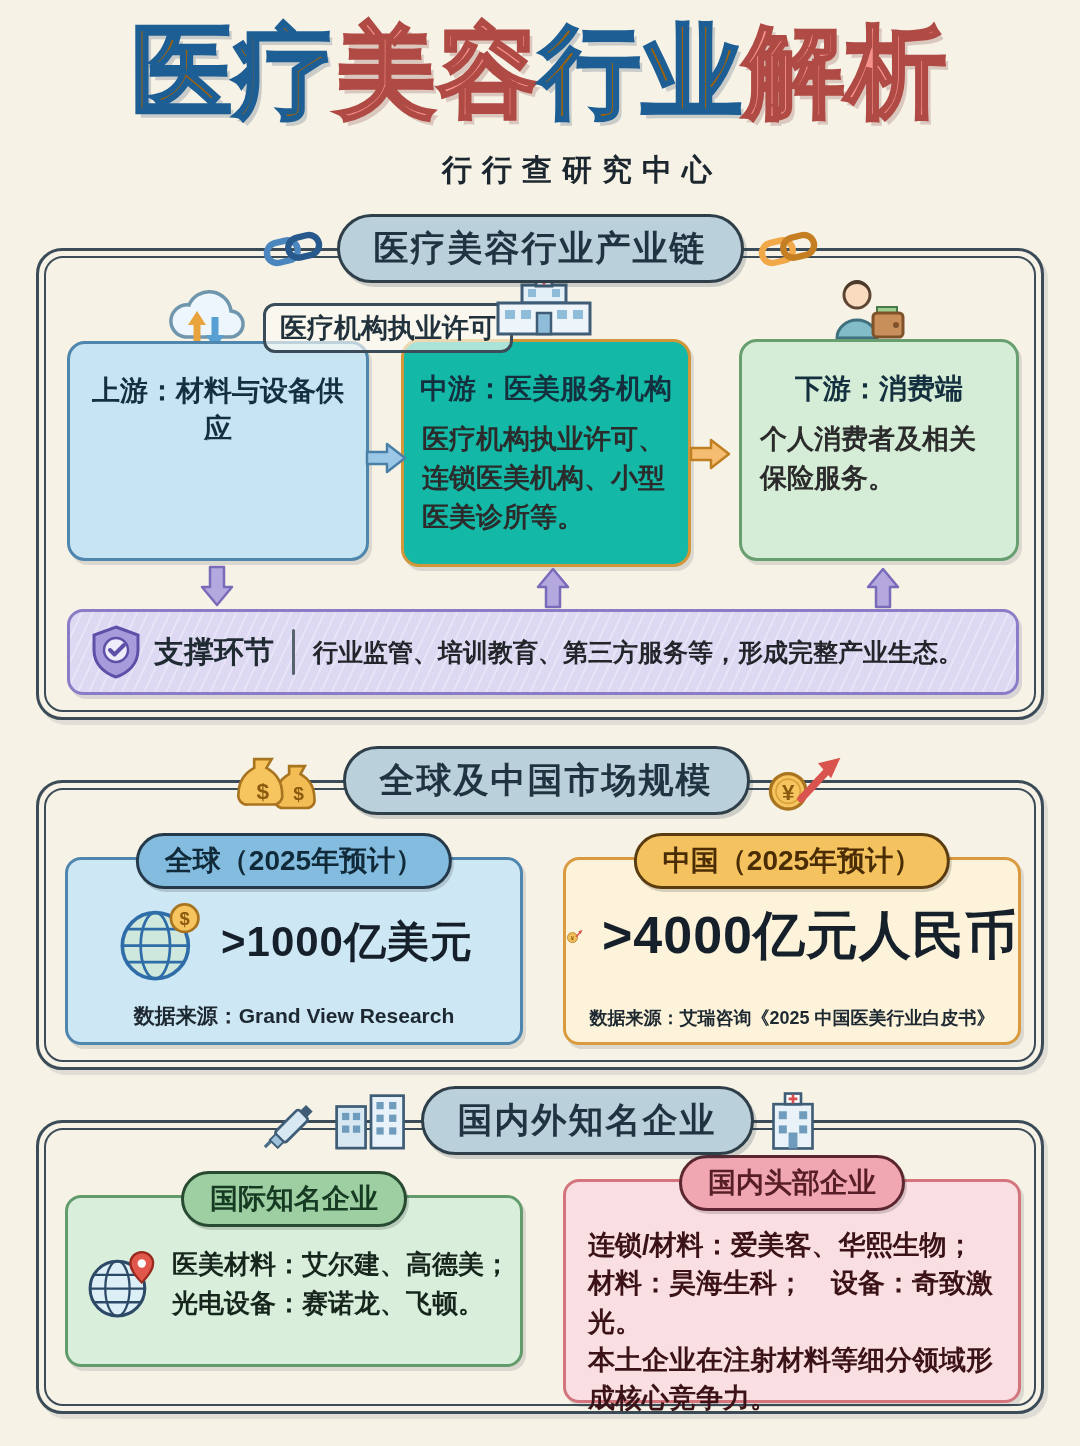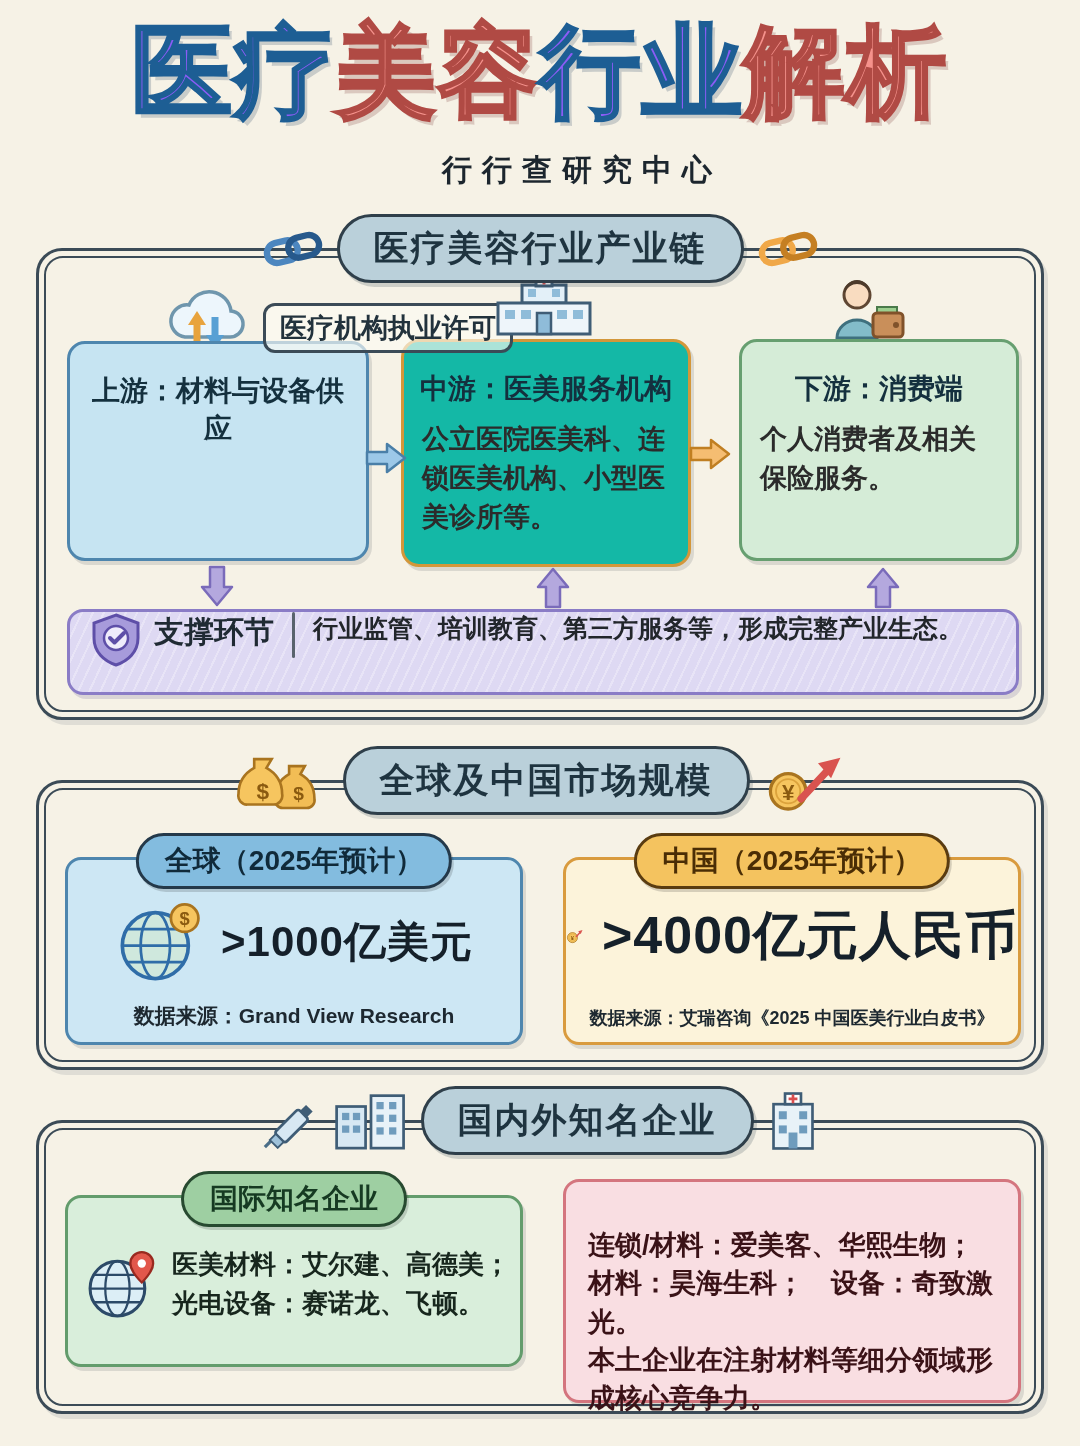--- a/index.html
+++ b/index.html
@@ -2,21 +2,21 @@
 <html><head>
 <meta charset="utf-8">
 <style>
   * { box-sizing: border-box; margin: 0; padding: 0; }
   body { background: #e9e5d9; font-family: "Liberation Sans", "DejaVu Sans", sans-serif; }
   .page { position: relative; width: 1080px; height: 1446px; margin: 0 auto; background: #f6f2e6; overflow: hidden; }
 
   
   .main-title { position: absolute; top: 16px; width: 100%; text-align: center;
     font-size: 100px; font-weight: 900; letter-spacing: 2px; line-height: 1.1; }
-  .main-title .tb { color: #8b5cf6; -webkit-text-stroke: 3px #1d5e94; text-shadow: 4px 5px 0 rgba(40,70,100,0.22); font-family: Liberation Mono, monospace; }
+  .main-title .tb { color: #a16207; -webkit-text-stroke: 3px #1d5e94; text-shadow: 4px 5px 0 rgba(40,70,100,0.22); font-family: Liberation Mono, monospace; }
   .main-title .tr { color: #f5928c; -webkit-text-stroke: 3px #b04a44; text-shadow: 4px 5px 0 rgba(120,50,50,0.22); }
   .subtitle { position: absolute; top: 150px; width: 100%; text-align: center;
     font-size: 30px; font-weight: 700; letter-spacing: 10px; color: #1c262e; margin-left: 42px; }
 
   
   .panel { position: absolute; left: 36px; width: 1008px; border: 3px solid #3b4b57;
     border-radius: 26px; box-shadow: 4px 5px 0 rgba(59,75,87,0.12); }
   .panel::before { content: ""; position: absolute; inset: 5px; border: 2px solid #3b4b57;
     border-radius: 19px; pointer-events: none; }
   #panel-chain { top: 248px; height: 472px; }
@@ -48,21 +48,21 @@
 
   .arrow { position: absolute; z-index: 3; }
   #arr1 { left: 326px; top: 190px; }
   #arr2 { left: 650px; top: 186px; }
   #arr-down { left: 160px; top: 314px; }
   #arr-up1 { left: 496px; top: 316px; }
   #arr-up2 { left: 826px; top: 316px; }
 
   #support-box { position: absolute; left: 28px; top: 358px; width: 952px; height: 86px;
     background: #ded9f3; border: 3px solid #8a7cc6; border-radius: 16px;
-    display: flex; align-items: flex-start; padding: 0 20px;
+    display: flex; align-items: center; padding: 0 20px;
     box-shadow: 3px 4px 0 rgba(90,80,140,0.18);
     background-image: repeating-linear-gradient(115deg, rgba(255,255,255,0.3) 0 2px, rgba(255,255,255,0) 2px 10px); }
   .support-label { font-size: 30px; font-weight: 800; color: #1f2a33; margin-left: 12px; white-space: nowrap; }
   .support-divider { width: 3px; height: 46px; background: #59636d; margin: 0 18px; border-radius: 2px; flex: none; }
   .support-desc { font-size: 25px; font-weight: 700; color: #22262b; white-space: nowrap; }
 
   
   .card { position: absolute; border: 3px solid; border-radius: 16px; box-shadow: 3px 4px 0 rgba(60,70,80,0.15);
     background-image: repeating-linear-gradient(115deg, rgba(255,255,255,0.32) 0 2px, rgba(255,255,255,0) 2px 10px); }
   .badge { position: absolute; top: -27px; left: 50%; transform: translateX(-50%);
@@ -150,21 +150,21 @@
       <rect x="50" y="38" width="30" height="24" rx="4" fill="#c98f5a" stroke="#80522a" stroke-width="3"></rect>
       <circle cx="73" cy="50" r="3" fill="#80522a"></circle>
     </svg>
 
     <div class="flow-box" id="upstream-box">
       <div class="bt">上游：材料与设备供应</div>
     </div>
 
     <div class="flow-box" id="midstream-box">
       <div class="bt">中游：医美服务机构</div>
-      <div class="bd">公立医院医美科、连锁医美机构、小型医美诊所等。</div>
+      <div class="bd">医疗机构执业许可、连锁医美机构、小型医美诊所等。</div>
     </div>
 
     <div class="flow-box" id="downstream-box">
       <div class="bt">下游：消费端</div>
       <div class="bd">个人消费者及相关保险服务。</div>
     </div>
 
     <svg class="arrow" id="arr1" width="42" height="34" viewBox="0 0 42 34">
       <polygon points="2,11 22,11 22,3 40,17 22,31 22,23 2,23" fill="#9cc8e8" stroke="#4a7fa8" stroke-width="2.5" stroke-linejoin="round"></polygon>
     </svg>
@@ -296,20 +296,21 @@
           <circle cx="76" cy="21" r="5.5" fill="#ffffff"></circle>
         </svg>
         <div class="company-lines">
           <div>医美材料：艾尔建、高德美；</div>
           <div>光电设备：赛诺龙、飞顿。</div>
         </div>
       </div>
     </div>
 
     <div class="card" id="domestic-card">
+      <div class="badge">国内头部企业</div>
       <div class="domestic-lines">
         <div>连锁/材料：爱美客、华熙生物；</div>
         <div>材料：昊海生科；　设备：奇致激光。</div>
         <div>本土企业在注射材料等细分领域形成核心竞争力。</div>
       </div>
     </div>
   </section>
 
 </div>
 

